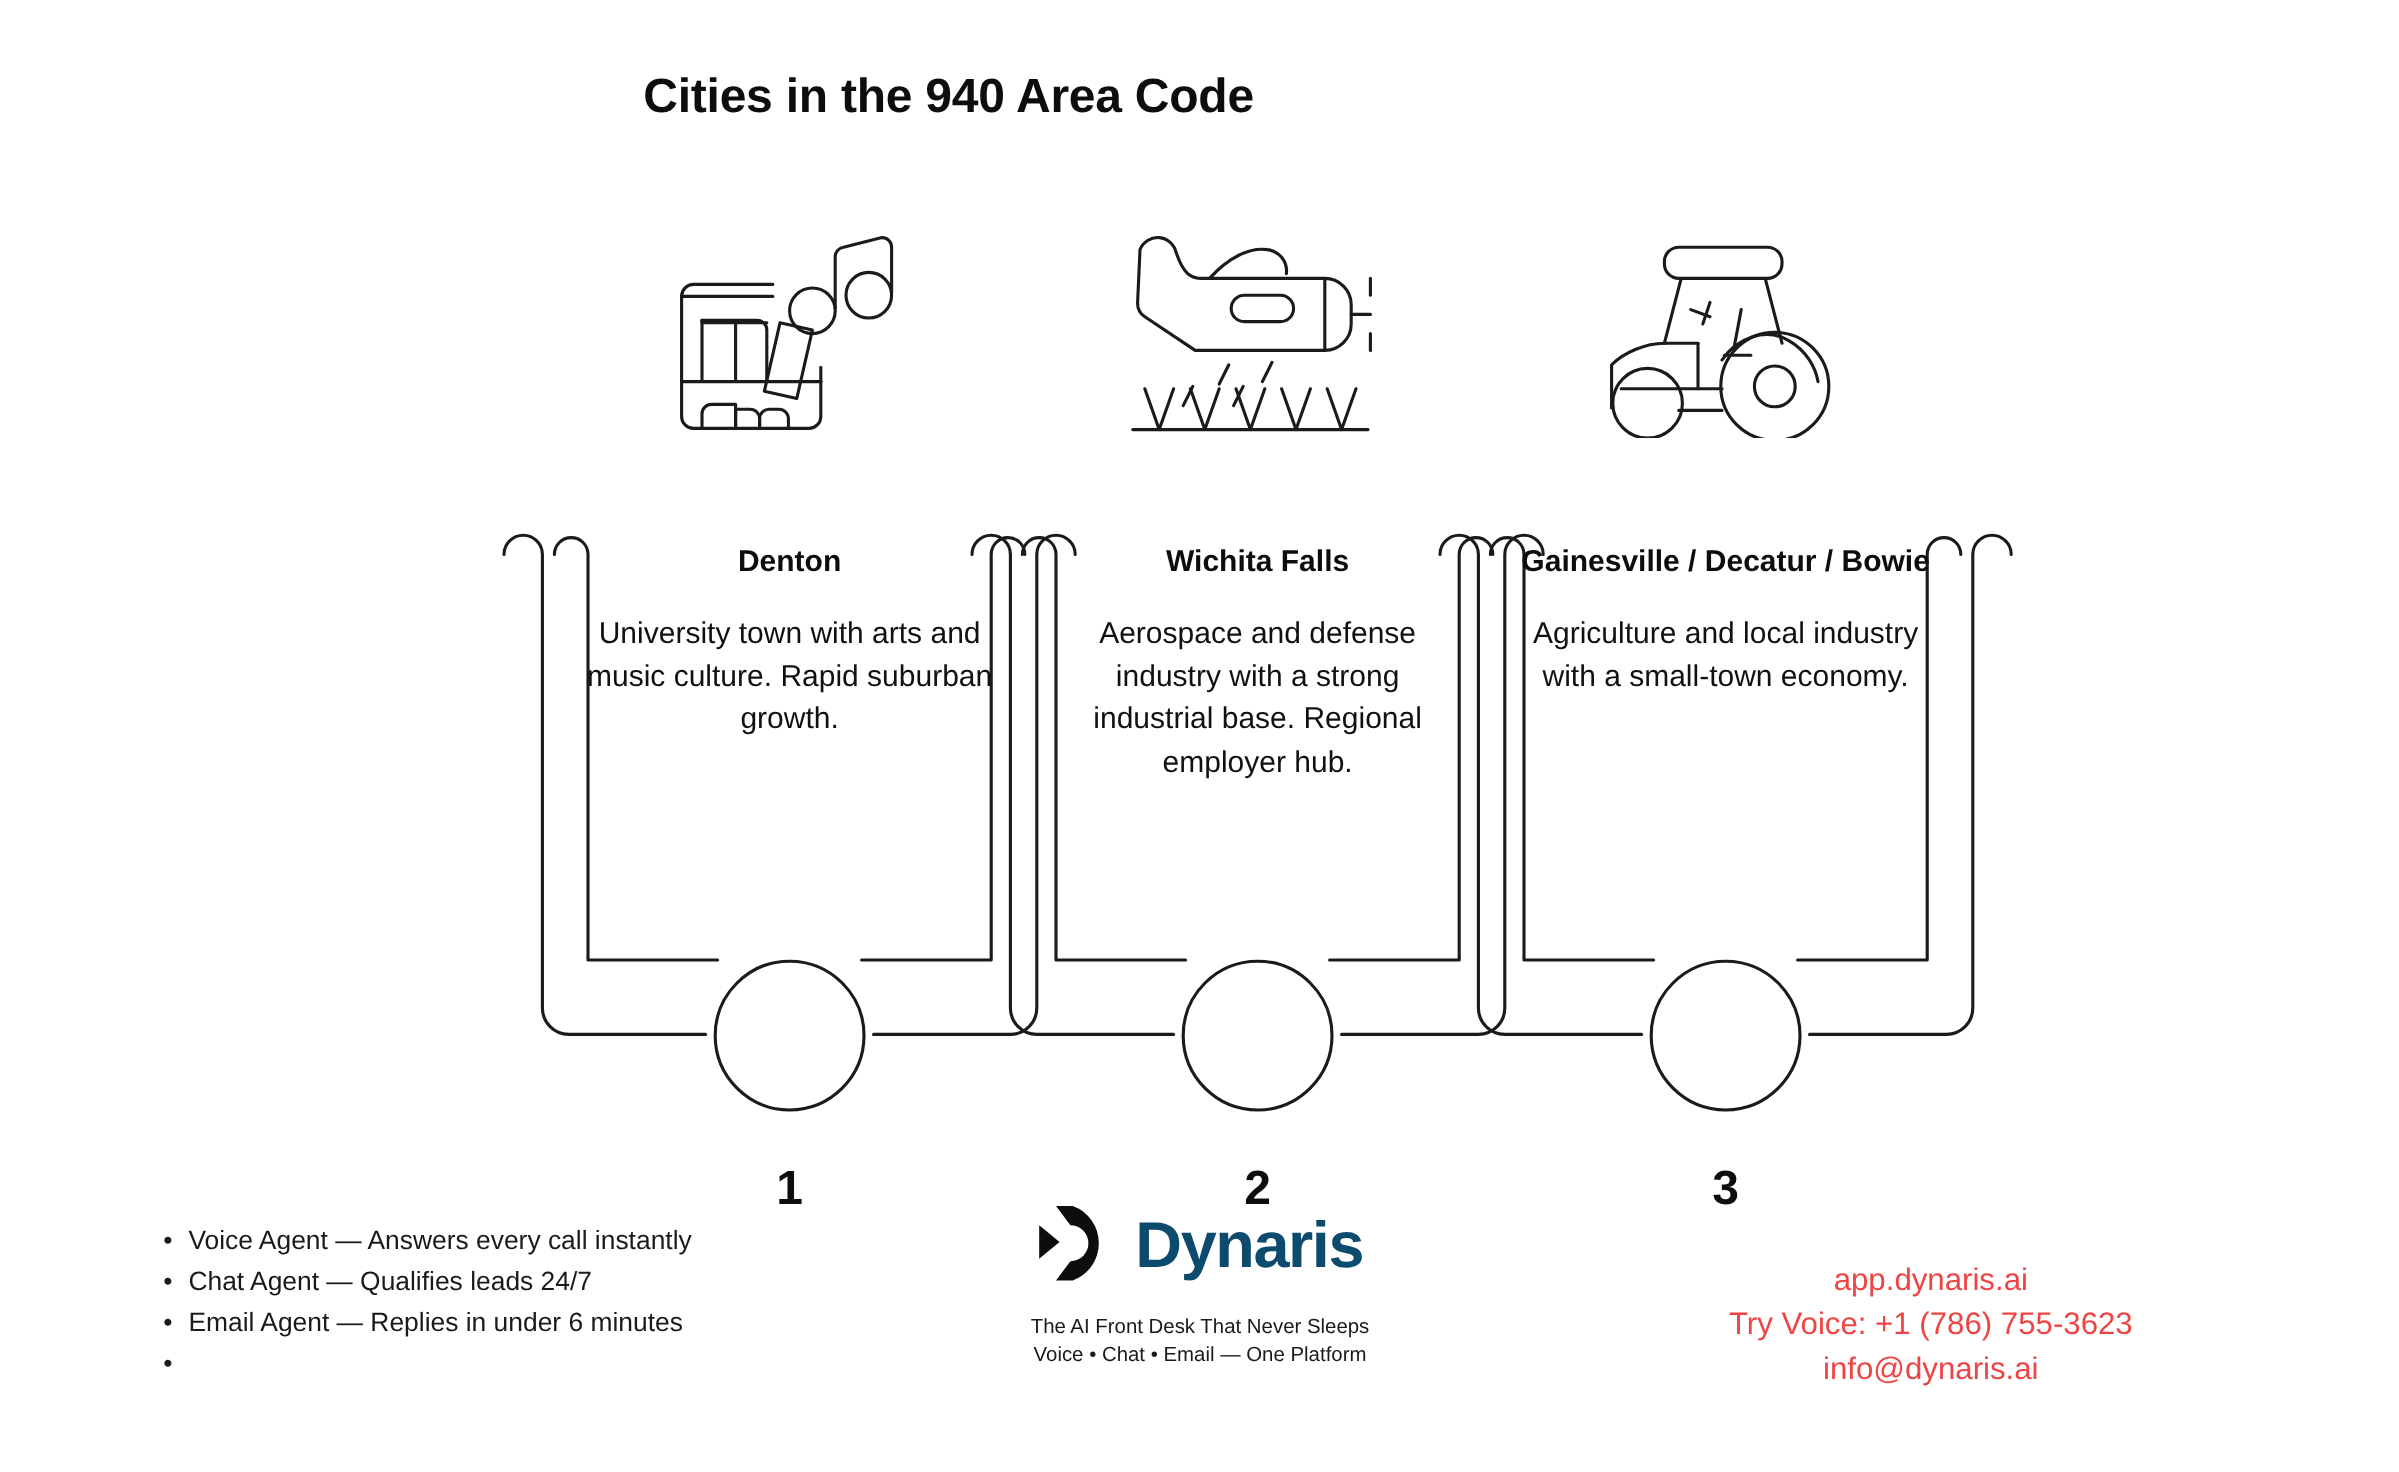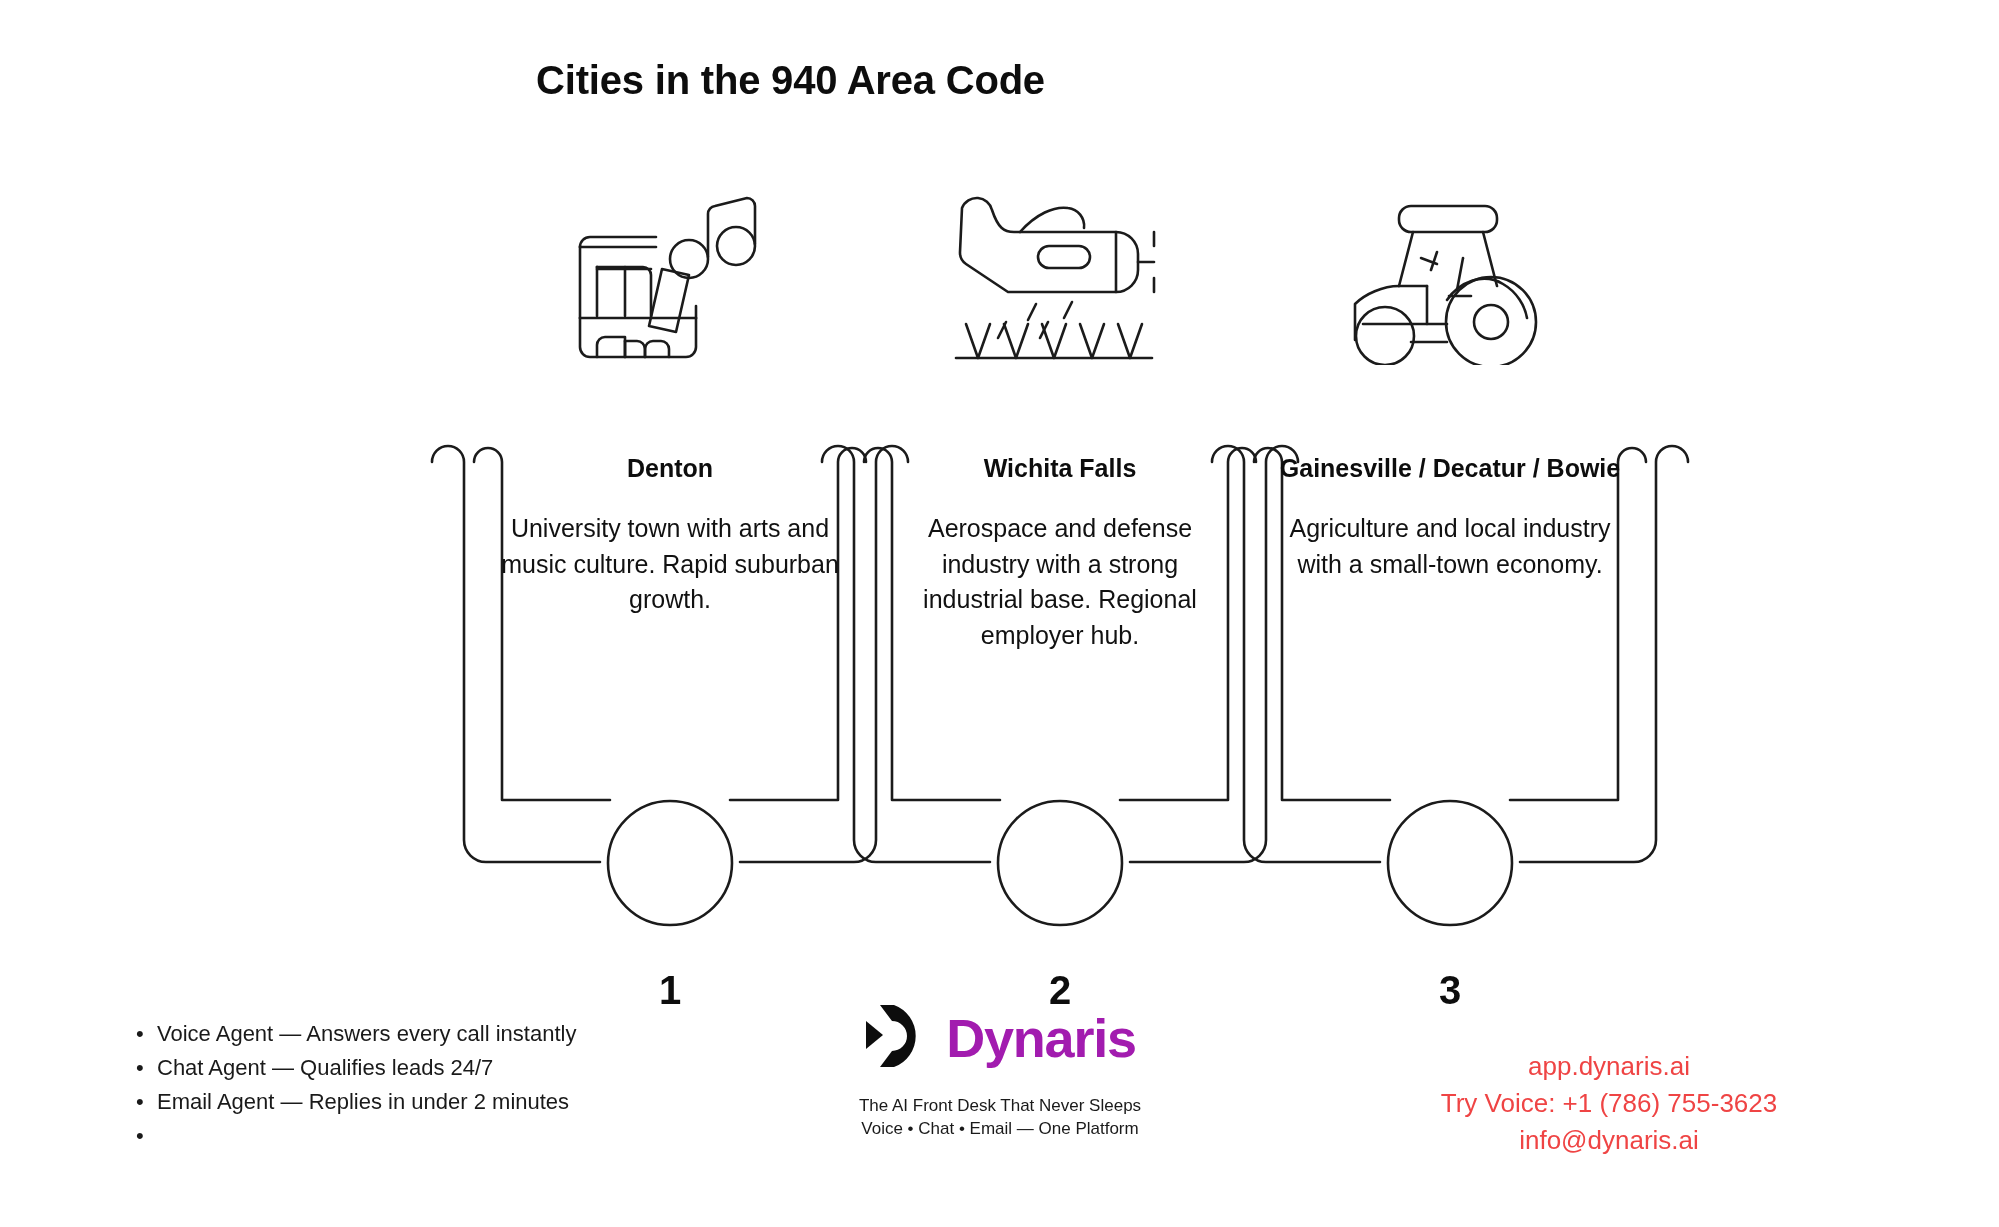--- a/index.html
+++ b/index.html
@@ -28,21 +28,21 @@
     font-size: 40px;
     font-weight: 700;
     letter-spacing: -0.2px;
     color: #0d0d0d;
   }
 
   
   .cards-row {
     position: absolute;
     top: 190px;
-    left: 12px;
+    left: 0;
     width: 1645px;
     height: 730px;
     text-decoration: underline;
   }
   .card {
     position: absolute;
     top: 0;
     width: 520px;
     height: 730px;
   }
@@ -157,21 +157,21 @@
     align-items: center;
     justify-content: center;
     gap: 14px;
     height: 76px;
   }
   .brand-mark { display: block; }
   .brand-name {
     font-size: 54px;
     font-weight: 700;
     letter-spacing: -1.2px;
-    color: #a21caf;
+    color: #0c4a6e;
     line-height: 1;
   }
   .brand-tag {
     font-size: 17px;
     line-height: 1.38;
     color: #1a1a1a;
     margin-top: 18px;
   }
   .brand-tag div { white-space: nowrap; }
 
@@ -354,21 +354,21 @@
     <div class="feature-item">
       <span class="bullet">•</span>
       <span>Voice Agent — Answers every call instantly</span>
     </div>
     <div class="feature-item">
       <span class="bullet">•</span>
       <span>Chat Agent — Qualifies leads 24/7</span>
     </div>
     <div class="feature-item">
       <span class="bullet">•</span>
-      <span>Email Agent — Replies in under 2 minutes</span>
+      <span>Email Agent — Replies in under 6 minutes</span>
     </div>
     <div class="feature-item">
       <span class="bullet">•</span>
     </div>
   </div>
 
   <div class="brand">
     <div class="brand-lockup">
       <span class="brand-mark">
         <svg width="68" height="66" viewBox="0 0 68 66" fill="#0d0d0d">

